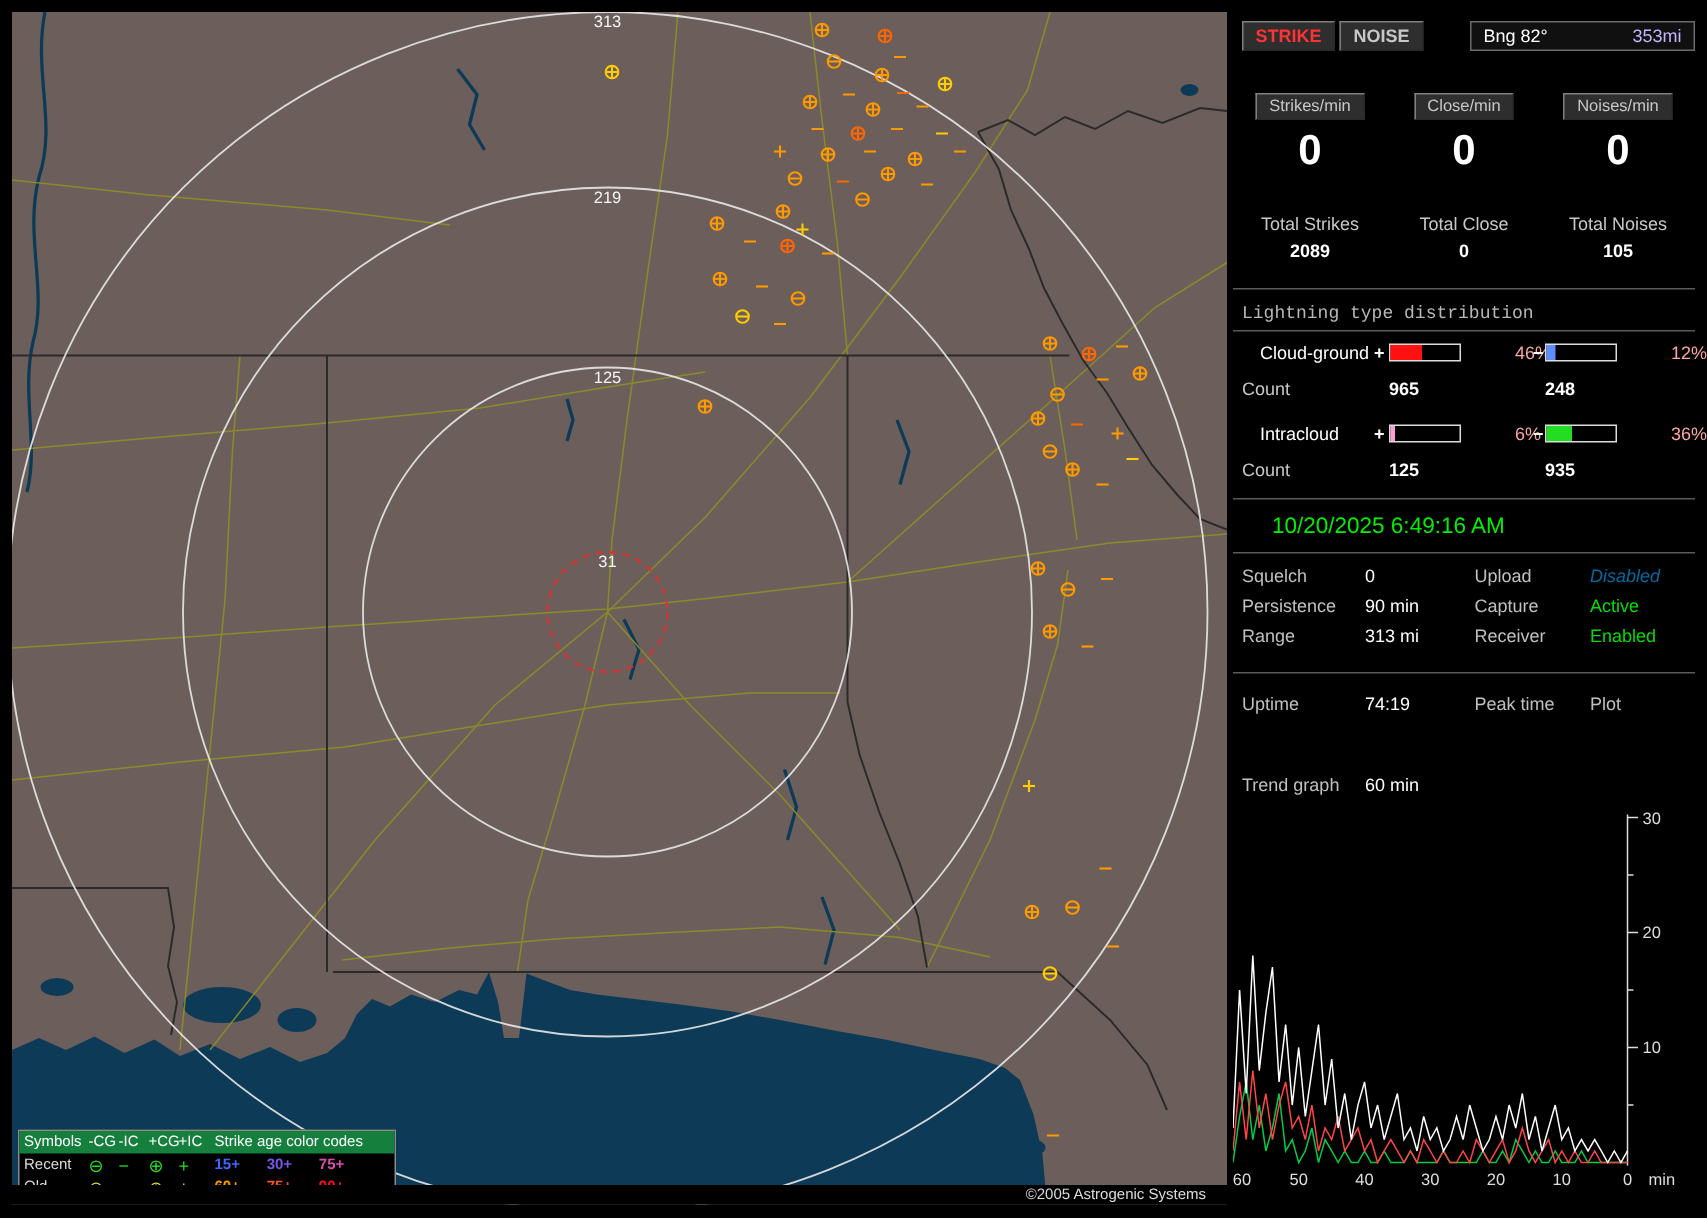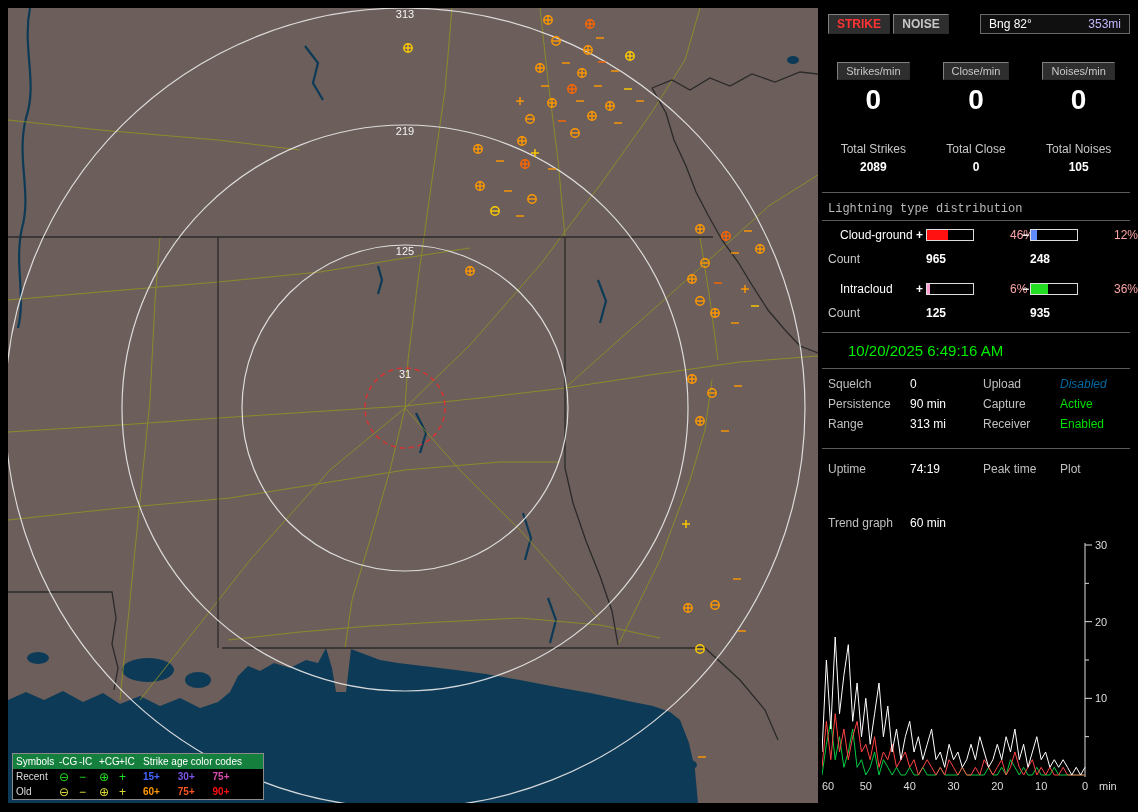--- a/index.html
+++ b/index.html
@@ -397,20 +397,21 @@
       <span class="lg-sym" style="color: rgb(221, 221, 51);">−</span>
       <span class="lg-sym" style="color: rgb(221, 221, 51);">⊕</span>
       <span class="lg-sym" style="color: rgb(221, 221, 51);">+</span>
       <span class="lg-ages">
         <b style="color: rgb(255, 153, 0);">60+</b>
         <b style="color: rgb(255, 85, 34);">75+</b>
         <b style="color: rgb(255, 17, 17);">90+</b>
       </span>
     </div>
   </div>
+  <div class="copybar">©2005 Astrogenic Systems</div>
 </div>
 
 <div class="panel">
 
   <div class="abs" style="top:14px;left:6px;">
     <button class="chip strike-btn">STRIKE</button>
     <button class="chip noise-btn">NOISE</button>
   </div>
   <div class="bng-box" style="top:14px;">
     <span class="bng">Bng 82°</span>

